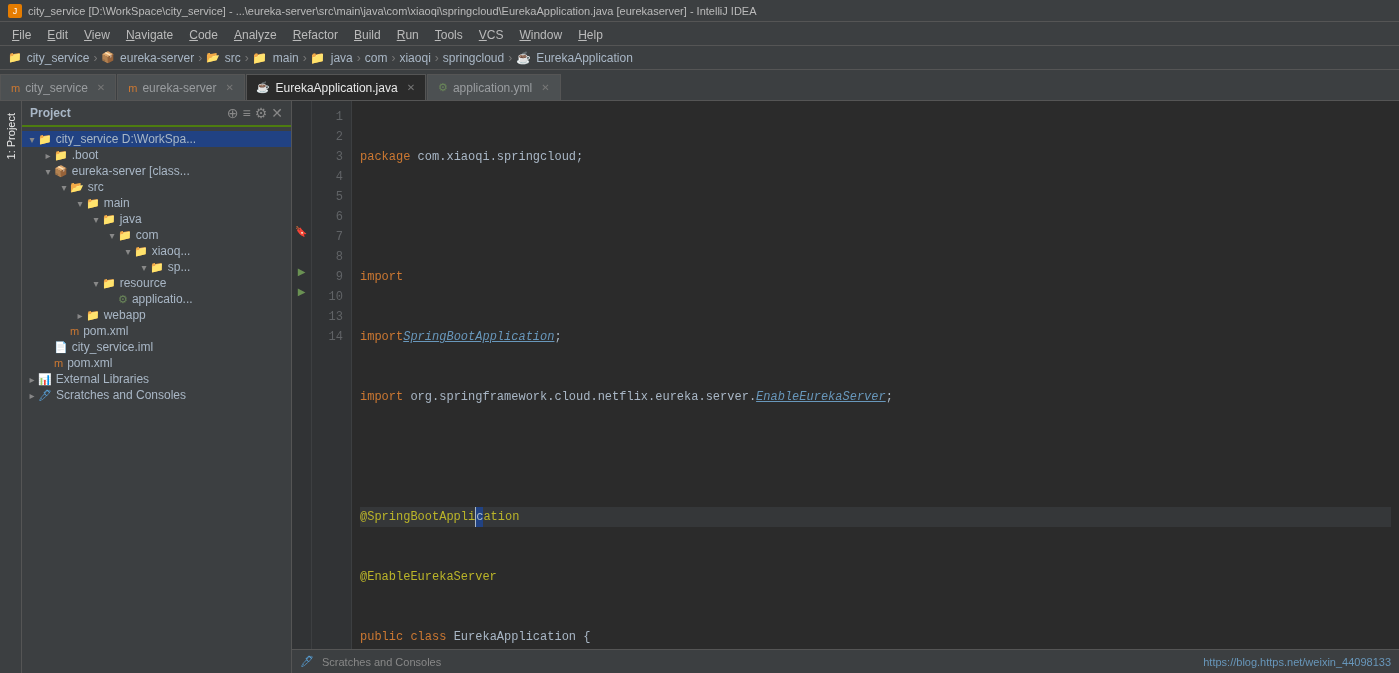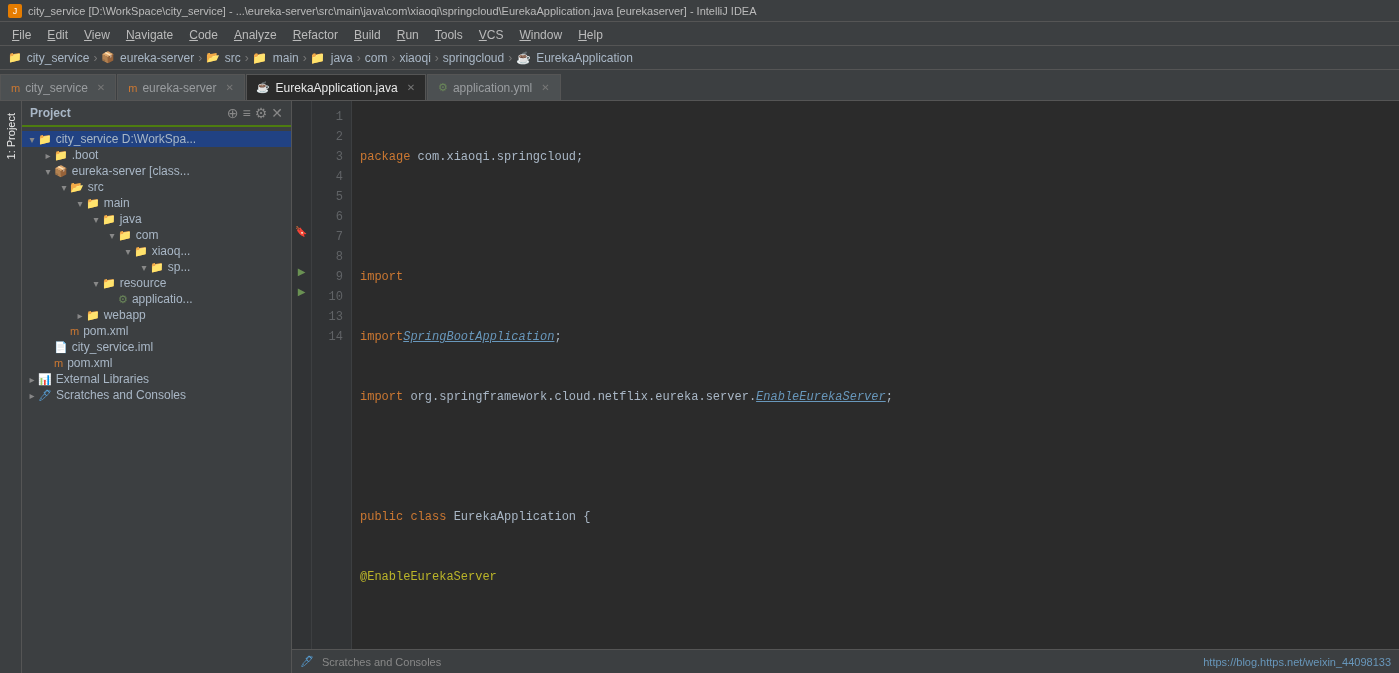--- a/index.html
+++ b/index.html
@@ -579,26 +579,29 @@
         <div class="code-line">
           <span class="kw">import</span>
         </div>
         <div class="code-line">
           <span class="kw">import</span><span class="link-cls">SpringBootApplication</span><span>;</span>
         </div>
         <div class="code-line">
           <span class="kw">import</span><span> org.springframework.cloud.netflix.eureka.server.</span><span class="link-cls">EnableEurekaServer</span><span>;</span>
         </div>
         <div class="code-line">&nbsp;</div>
-        <div class="code-line">
-          <span class="kw">public</span><span> </span><span class="kw">class</span><span> EurekaApplication {</span>
+        <div class="code-line highlighted">
+          <span class="ann">@SpringBootAppli</span><span style="background:#214283; color:#a9b7c6; border-left: 1px solid #a9b7c6;">c</span><span class="ann">ation</span>
         </div>
         <div class="code-line">
           <span class="ann">@EnableEurekaServer</span>
         </div>
+        <div class="code-line">
+          <span class="kw">public</span><span> </span><span class="kw">class</span><span> EurekaApplication {</span>
+        </div>
         
         
         
       </div>
 
     </div>
 
     <div class="bottom-bar">
       <div class="left-tools">
         <span class="scratch-icon">🖊</span>

